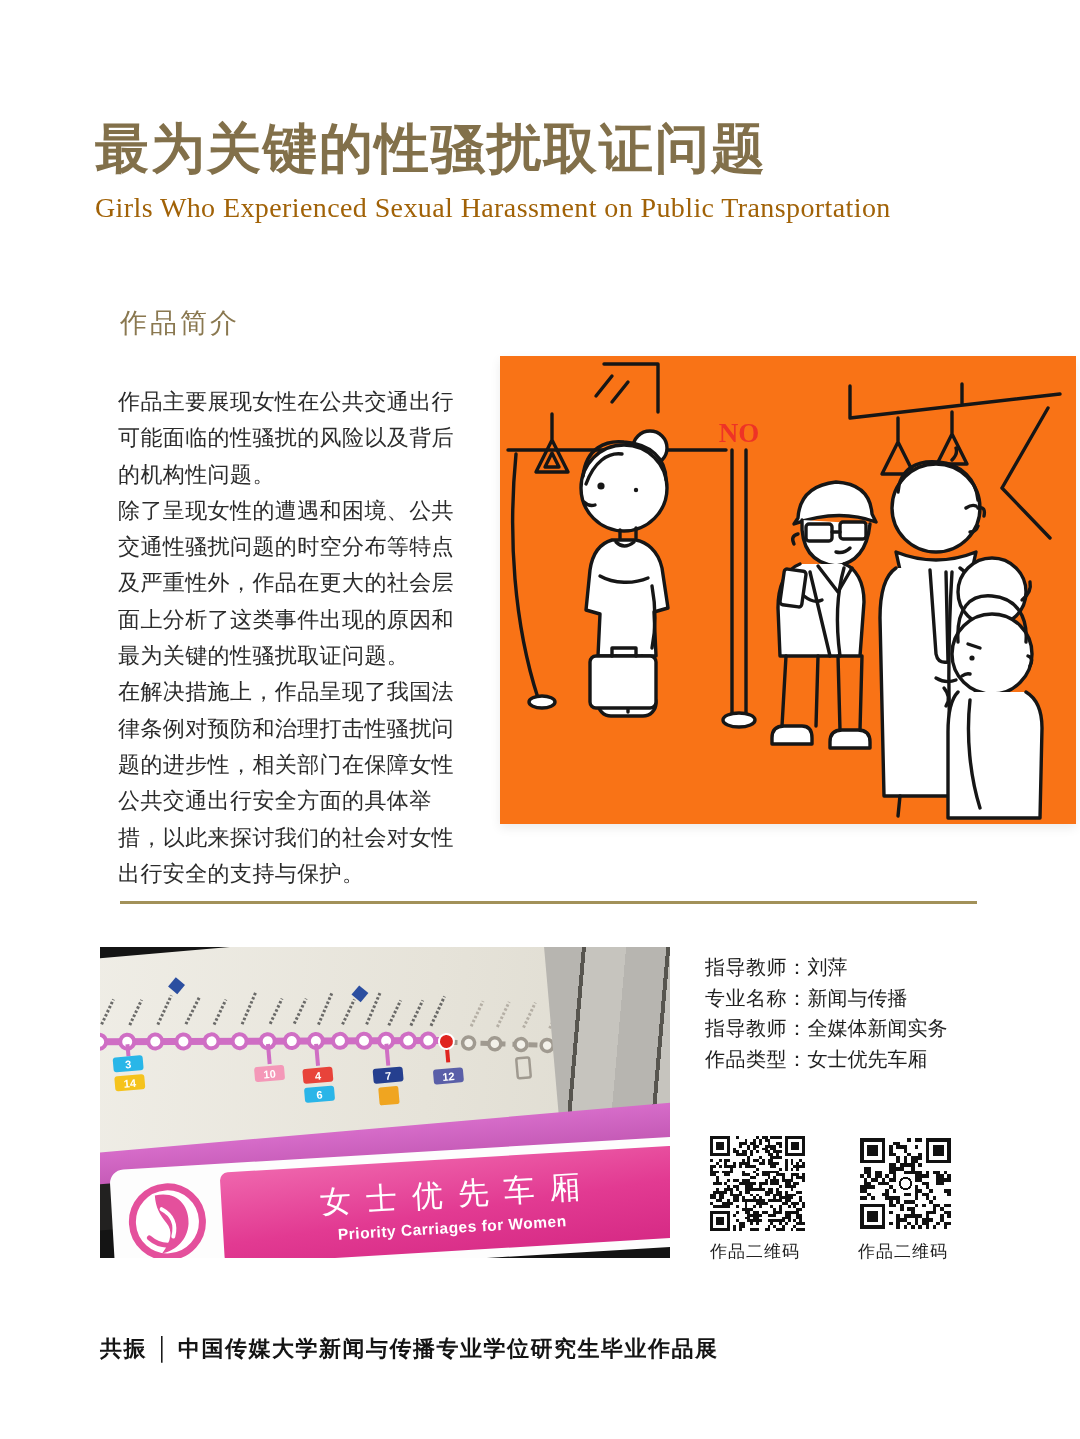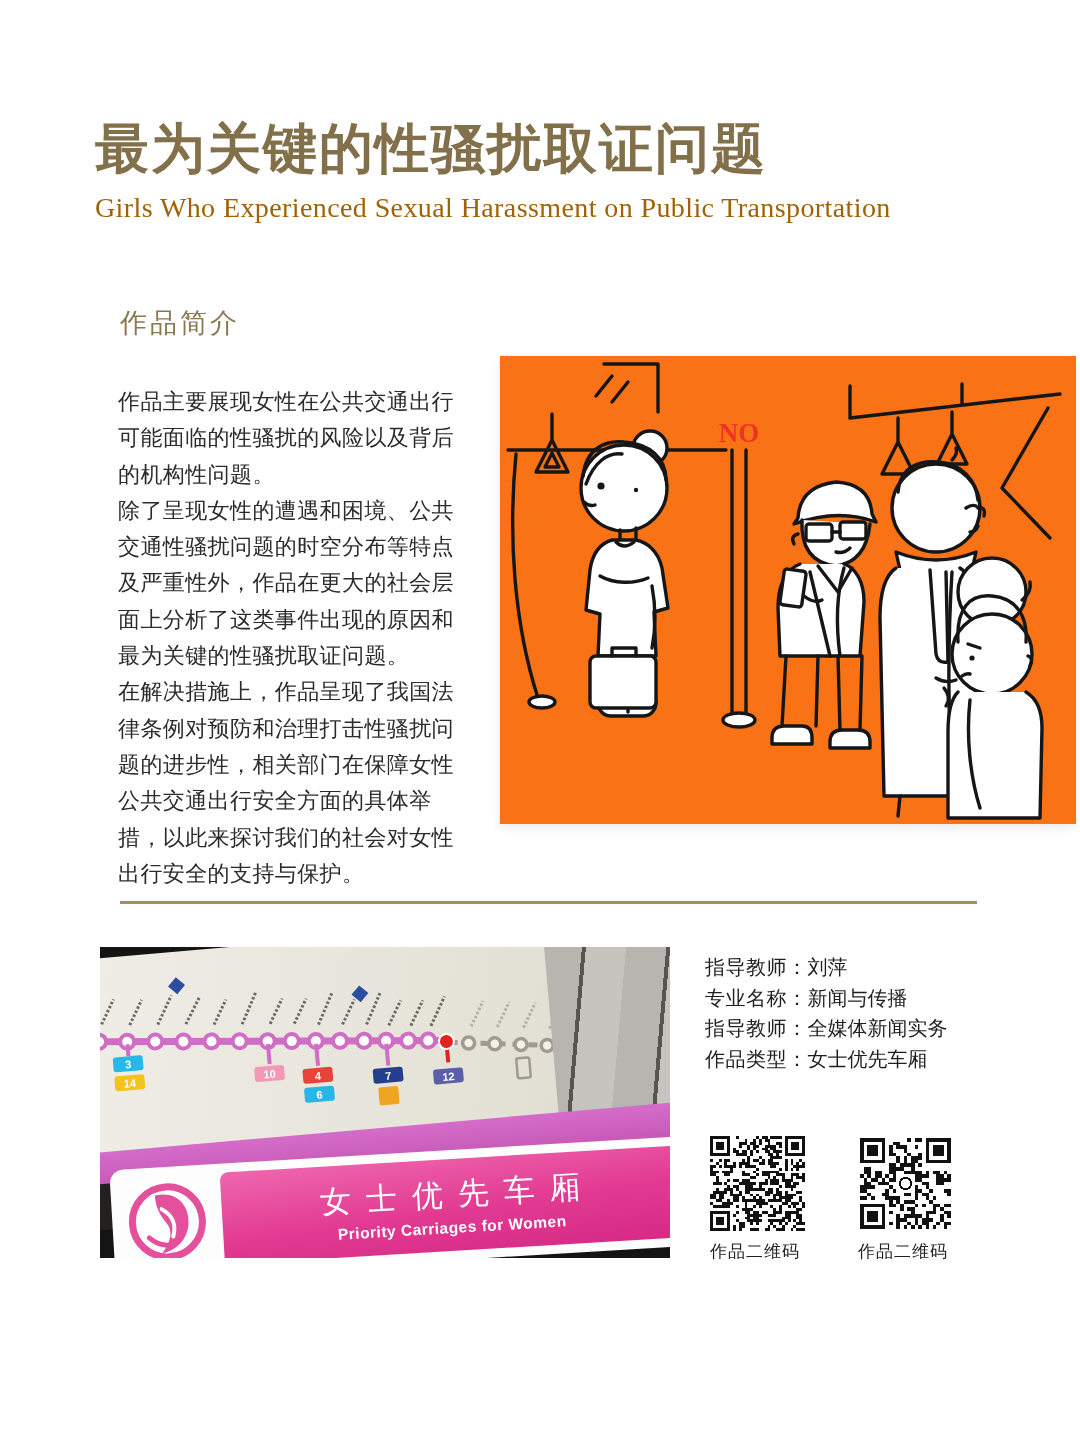--- a/index.html
+++ b/index.html
@@ -944,14 +944,15 @@
         <rect x="20" y="2" width="3" height="3" fill="#111"></rect>
         <rect x="0" y="18" width="7" height="7" fill="#111"></rect>
         <rect x="1" y="19" width="5" height="5" fill="#fff"></rect>
         <rect x="2" y="20" width="3" height="3" fill="#111"></rect>
         <rect x="10" y="10" width="5" height="5" fill="#fff"></rect>
         <circle cx="12.5" cy="12.5" r="1.6" fill="none" stroke="#111" stroke-width="0.5"></circle>
       </svg></div>
   <div class="qr-label l1">作品二维码</div>
   <div class="qr-label l2">作品二维码</div>
 
+  <div class="footer">共振 │ 中国传媒大学新闻与传播专业学位研究生毕业作品展</div>
 
 </div>
 
 </body></html>

